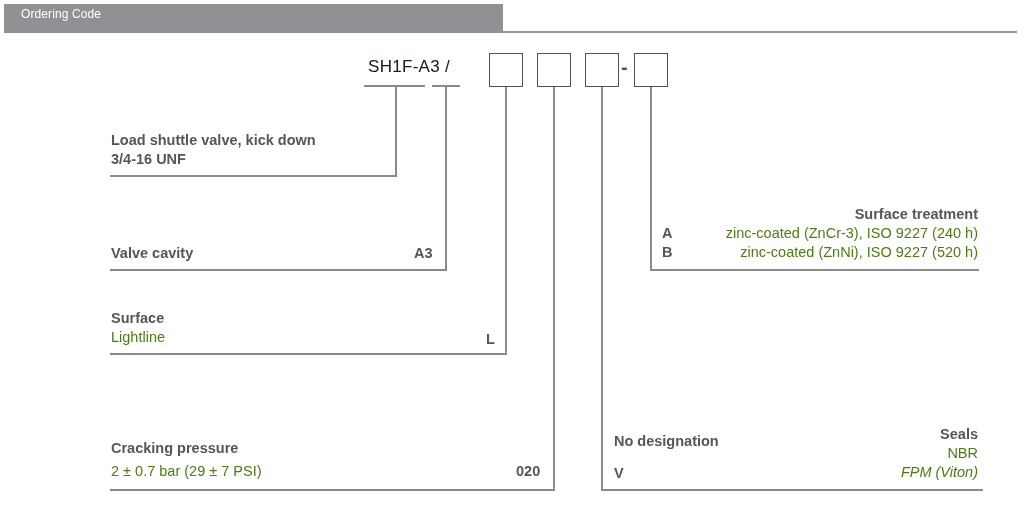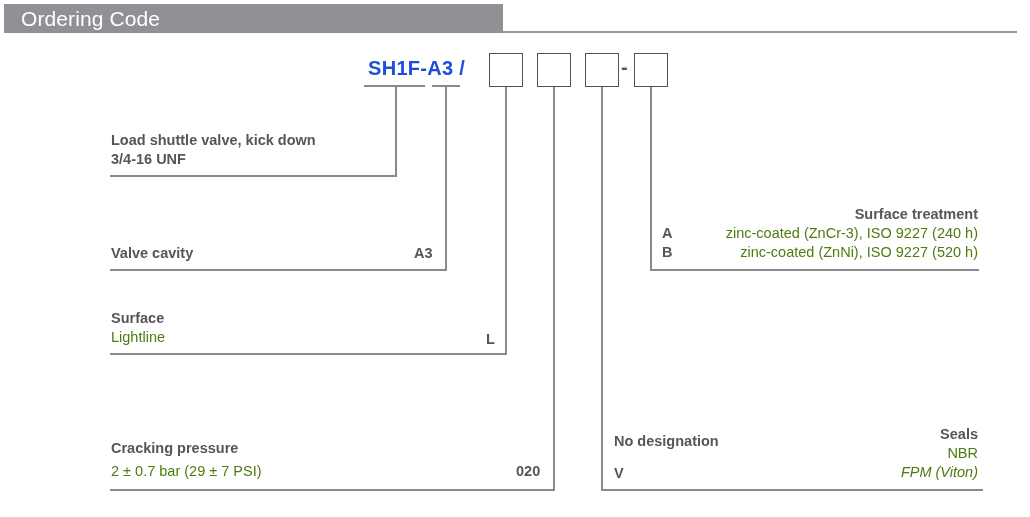--- a/index.html
+++ b/index.html
@@ -1,22 +1,22 @@
 <!DOCTYPE html>
 <html><head>
   <meta charset="utf-8">
   <style>
     html, body { margin: 0; padding: 0; background: #ffffff; }
     body { width: 1030px; height: 517px; position: relative; overflow: hidden;
       font-family: "Liberation Sans", "DejaVu Sans", sans-serif; color: #4a4a4f; }
     .abs { position: absolute; }
     .header-bar { left: 4px; top: 4px; width: 499px; height: 29px; background: #909195; }
-    .header-title { left: 21px; top: 7px; font-size: 21px; color: #ffffff; font-weight: normal; letter-spacing: 0.1px; }
+    .header-title { left: 21px; top: 7px; font-size: 12px; color: #ffffff; font-weight: normal; letter-spacing: 0.1px; }
     .header-rule { left: 503px; top: 31px; width: 514px; height: 2px; background: #9a9a9e; }
-    .code-prefix { left: 368px; top: 57px; font-size: 20px; font-weight: bold; color: #1d4ed8; letter-spacing: 0.3px; }
+    .code-prefix { left: 368px; top: 57px; font-size: 17px; font-weight: normal; color: #0f172a; letter-spacing: 0.3px; }
     .box { width: 34px; height: 34px; border: 1.5px solid #505055; box-sizing: border-box; background: #fff; }
     .dash { font-size: 20px; font-weight: bold; color: #55565b; }
     .line { background: #8a8a8e; }
     .txt { font-size: 14.5px; color: #4d7c0f; white-space: nowrap; line-height: 19px; }
     .b { font-weight: bold; color: #55565b; }
     .r { text-align: right; }
   </style>
 </head>
 <body>
 

